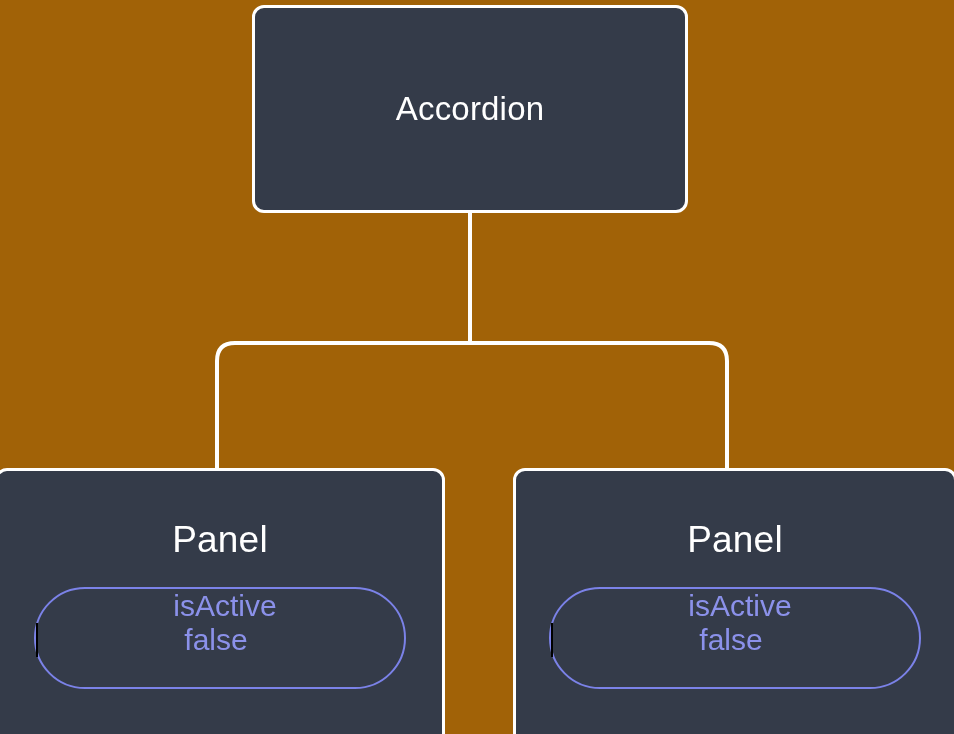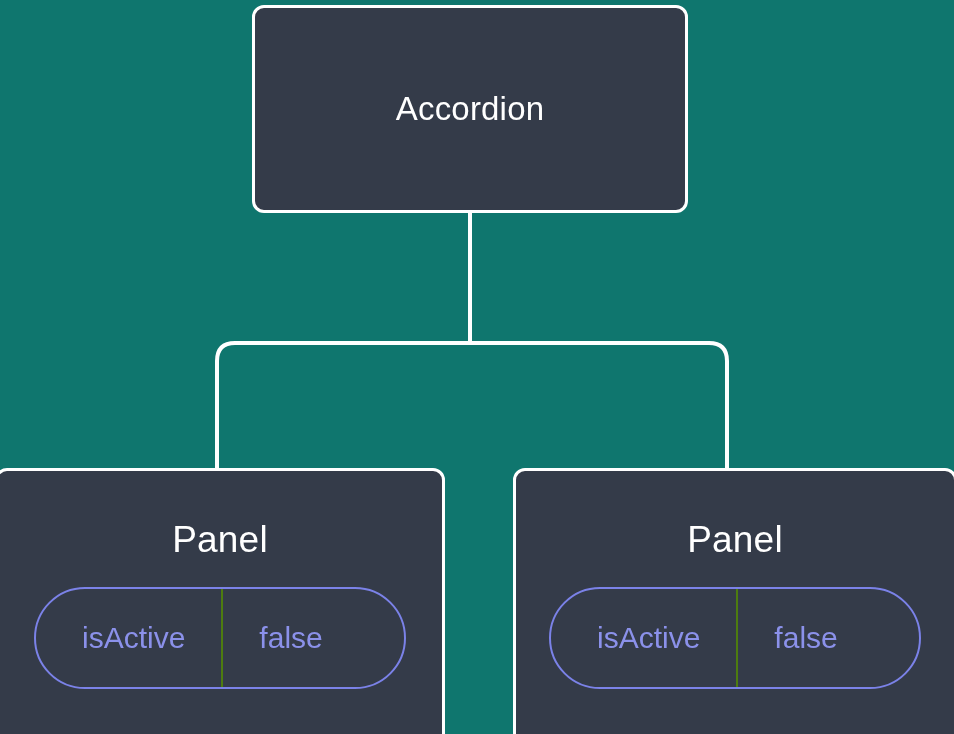--- a/index.html
+++ b/index.html
@@ -5,21 +5,21 @@
   html, body {
     margin: 0;
     padding: 0;
     background: #ffffff;
   }
   #stage {
     position: relative;
     width: 954px;
     height: 734px;
     overflow: hidden;
-    background: #0f766e;
+    background: #a16207;
     font-family: "Liberation Sans", "DejaVu Sans", sans-serif;
   }
   
   #edges {
     position: absolute;
     left: 0;
     top: 0;
     width: 954px;
     height: 734px;
     pointer-events: none;
@@ -73,35 +73,36 @@
   
   .state-pill {
     box-sizing: border-box;
     margin-top: 26px;
     height: 102px;
     border: 2px solid #7b82e8;
     border-radius: 51px;
     display: flex;
     align-items: stretch;
     background: transparent;
+    flex-direction: column;
   }
   .pill-key, .pill-val {
     display: flex;
     align-items: center;
     justify-content: center;
     color: #8b91ea;
     font-size: 30px;
     white-space: nowrap;
   }
   .pill-key {
     padding: 0 36px 0 46px;
   }
   .pill-val {
     padding: 0 46px 0 36px;
-    border-left: 2px solid #4d7c0f;
+    border-left: 2px solid #000000;
   }
   #node-panel-0 .state-pill { width: 372px; }
   #node-panel-1 .state-pill { width: 372px; }
 </style>
 </head>
 <body>
 
 <div id="stage">
 
   <svg id="edges" viewBox="0 0 954 734">

